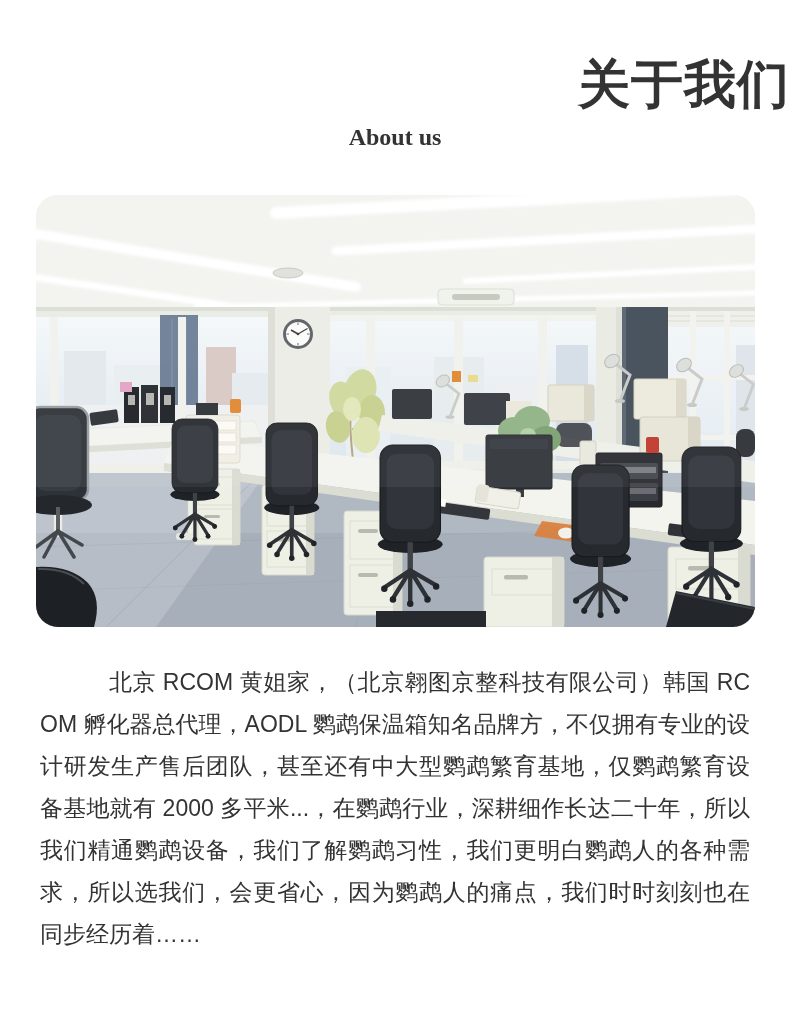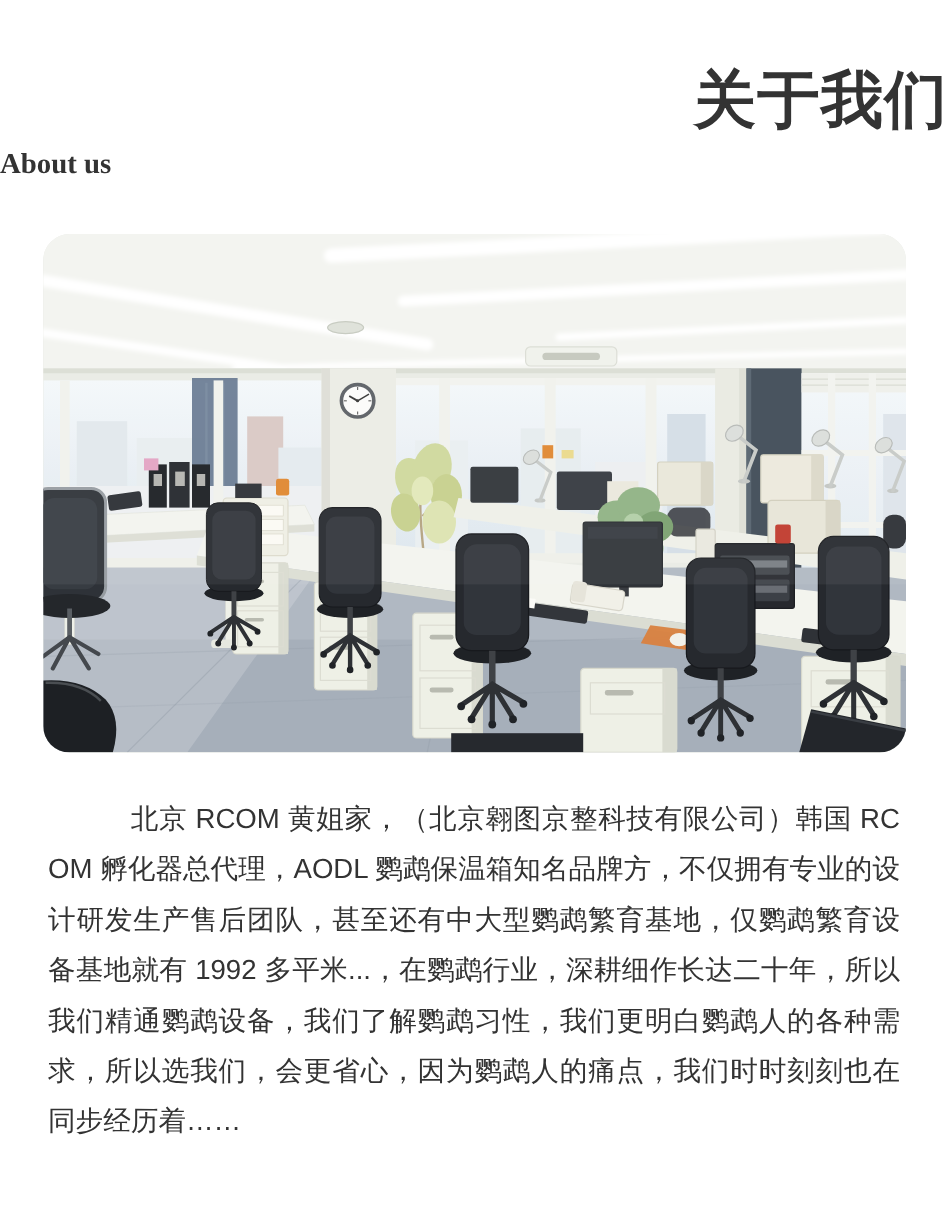--- a/index.html
+++ b/index.html
@@ -6,21 +6,21 @@
   body{
     width:790px;height:1019px;margin:0 auto;overflow:hidden;position:relative;
     font-family:"Liberation Sans","DejaVu Sans",sans-serif;
   }
   .section-title{
     margin:54px 0 0 0;text-align:right;
     font-family:"Liberation Serif","DejaVu Serif",serif;
     font-size:52px;font-weight:700;color:#333;letter-spacing:1px;line-height:1.2;
   }
   .section-subtitle{
-    margin-top:8px;
+    margin-top:8px;text-align:center;
     font-family:"Liberation Serif","DejaVu Serif",serif;
     font-size:24px;font-weight:700;color:#333;
   }
   .photo-frame{
     width:719px;height:432px;margin:44px auto 0;
     border-radius:22px;overflow:hidden;display:block;background:#e9ebe6;
   }
   .photo-frame svg{display:block;width:719px;height:432px;}
   .about-paragraph{
     width:710px;margin:34px auto 0;
@@ -326,14 +326,14 @@
         <polygon points="640,396 719,412 719,432 630,432" fill="#23262b"></polygon>
         <line x1="640" y1="398" x2="719" y2="414" stroke="#3a3e44" stroke-width="2"></line>
         <path d="M0,372 Q34,370 52,388 Q66,404 58,432 L0,432 Z" fill="#1d2024"></path>
         <path d="M2,374 Q32,373 48,389" stroke="#4a4e52" stroke-width="2" fill="none"></path>
       </g>
 
       <rect x="0" y="112" width="719" height="180" fill="#ffffff" opacity="0.06"></rect>
     </svg>
   </figure>
 
-  <p class="about-paragraph">北京 RCOM 黄姐家，（北京翱图京整科技有限公司）韩国 RCOM 孵化器总代理，AODL 鹦鹉保温箱知名品牌方，不仅拥有专业的设计研发生产售后团队，甚至还有中大型鹦鹉繁育基地，仅鹦鹉繁育设备基地就有 1992 多平米...，在鹦鹉行业，深耕细作长达二十年，所以我们精通鹦鹉设备，我们了解鹦鹉习性，我们更明白鹦鹉人的各种需求，所以选我们，会更省心，因为鹦鹉人的痛点，我们时时刻刻也在同步经历着……</p>
+  <p class="about-paragraph">北京 RCOM 黄姐家，（北京翱图京整科技有限公司）韩国 RCOM 孵化器总代理，AODL 鹦鹉保温箱知名品牌方，不仅拥有专业的设计研发生产售后团队，甚至还有中大型鹦鹉繁育基地，仅鹦鹉繁育设备基地就有 2000 多平米...，在鹦鹉行业，深耕细作长达二十年，所以我们精通鹦鹉设备，我们了解鹦鹉习性，我们更明白鹦鹉人的各种需求，所以选我们，会更省心，因为鹦鹉人的痛点，我们时时刻刻也在同步经历着……</p>
 </main>
 
 </body></html>

